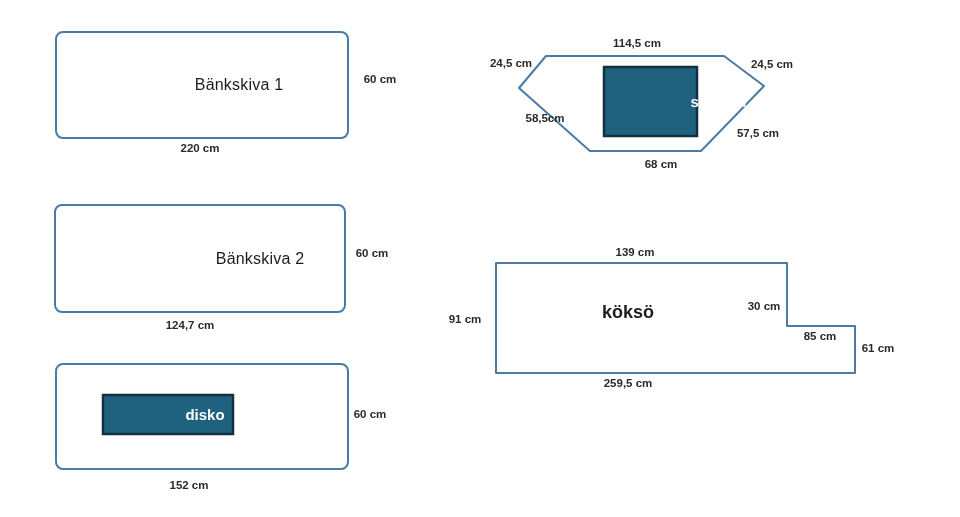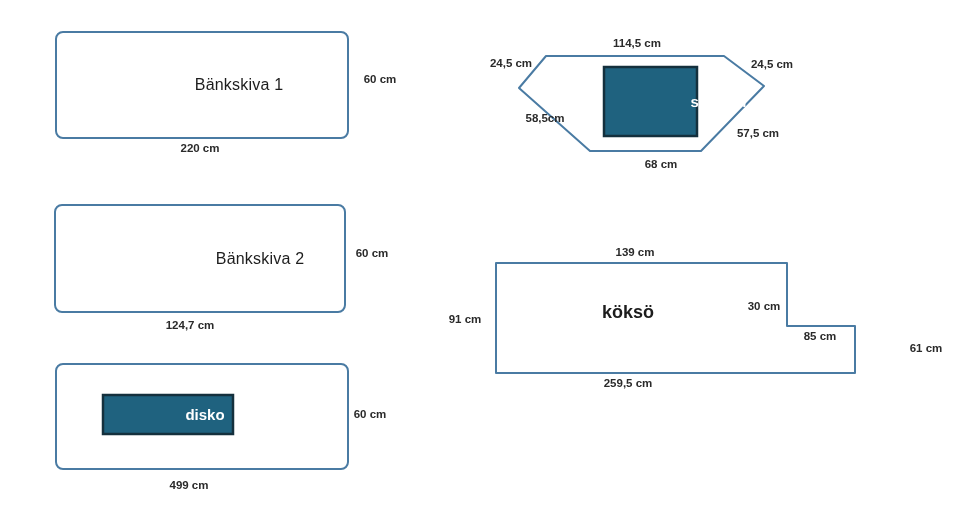--- a/index.html
+++ b/index.html
@@ -97,33 +97,33 @@
   <div class="area" style="left:55px; top:205px; width:336px; height:107px;">
     <span class="shape-label">Bänkskiva 2</span>
   </div>
   <div class="dim" style="left:372px; top:253px;">60 cm</div>
   <div class="dim" style="left:190px; top:325px;">124,7 cm</div>
 
   <div class="area" style="left:103px; top:395px; width:130px; height:39px;">
     <span class="box-label">disko</span>
   </div>
   <div class="dim" style="left:370px; top:414px;">60 cm</div>
-  <div class="dim" style="left:189px; top:485px;">499 cm</div>
+  <div class="dim" style="left:189px; top:485px;">152 cm</div>
 
   <div class="area" style="left:604px; top:67px; width:93px; height:69px;margin-left:31px;">
     <span class="box-label">spishäll</span>
   </div>
   <div class="dim" style="left:637px; top:43px;">114,5 cm</div>
   <div class="dim" style="left:511px; top:63px;">24,5 cm</div>
   <div class="dim" style="left:772px; top:64px;">24,5 cm</div>
   <div class="dim" style="left:525px; top:118px;margin-left:20px;">58,5cm</div>
   <div class="dim" style="left:758px; top:133px;">57,5 cm</div>
   <div class="dim" style="left:640px; top:164px;padding-left:42px;">68 cm</div>
 
   <div class="big-label" style="left:628px; top:312px;">köksö</div>
   <div class="dim" style="left:635px; top:252px;">139 cm</div>
   <div class="dim" style="left:465px; top:319px;">91 cm</div>
   <div class="dim" style="left:764px; top:294px;margin-top:12px;">30 cm</div>
   <div class="dim" style="left:820px; top:336px;">85 cm</div>
-  <div class="dim" style="left:878px; top:348px;margin-left:48px;">61 cm</div>
+  <div class="dim" style="left:878px; top:348px;">61 cm</div>
   <div class="dim" style="left:628px; top:383px;">259,5 cm</div>
 
 </div>
 
 </body></html>

